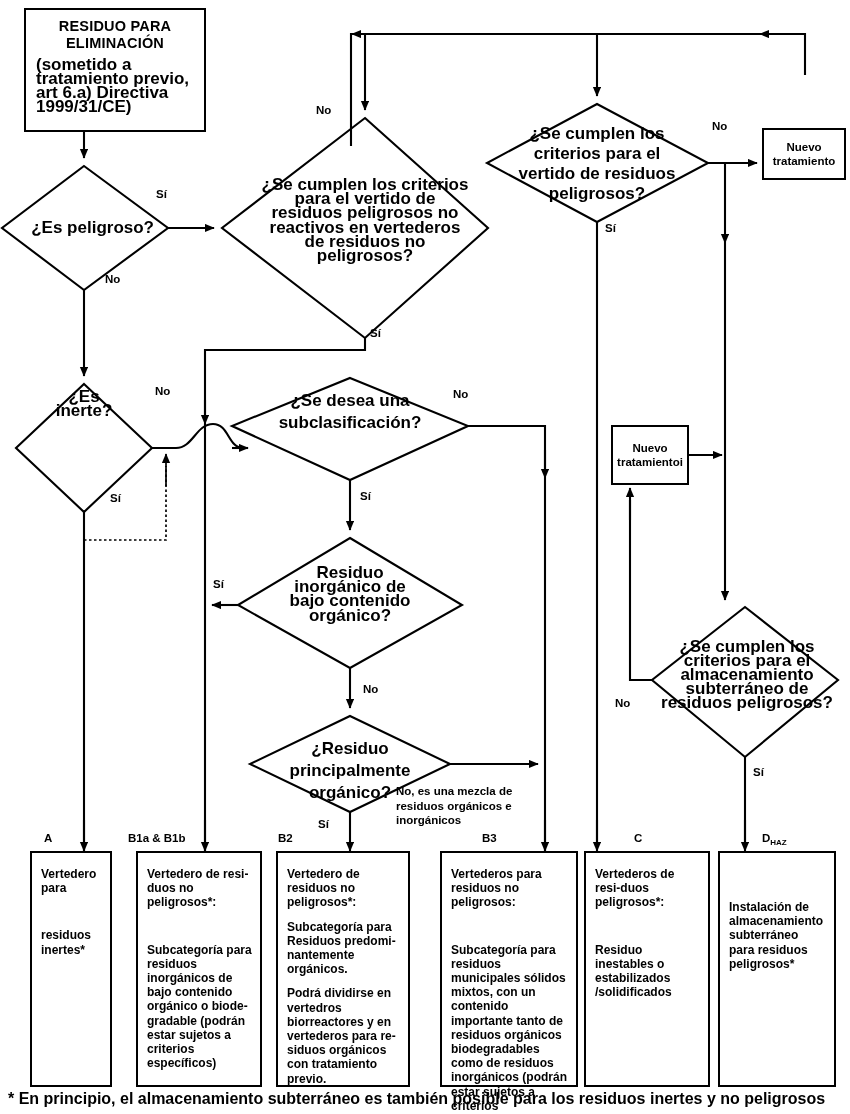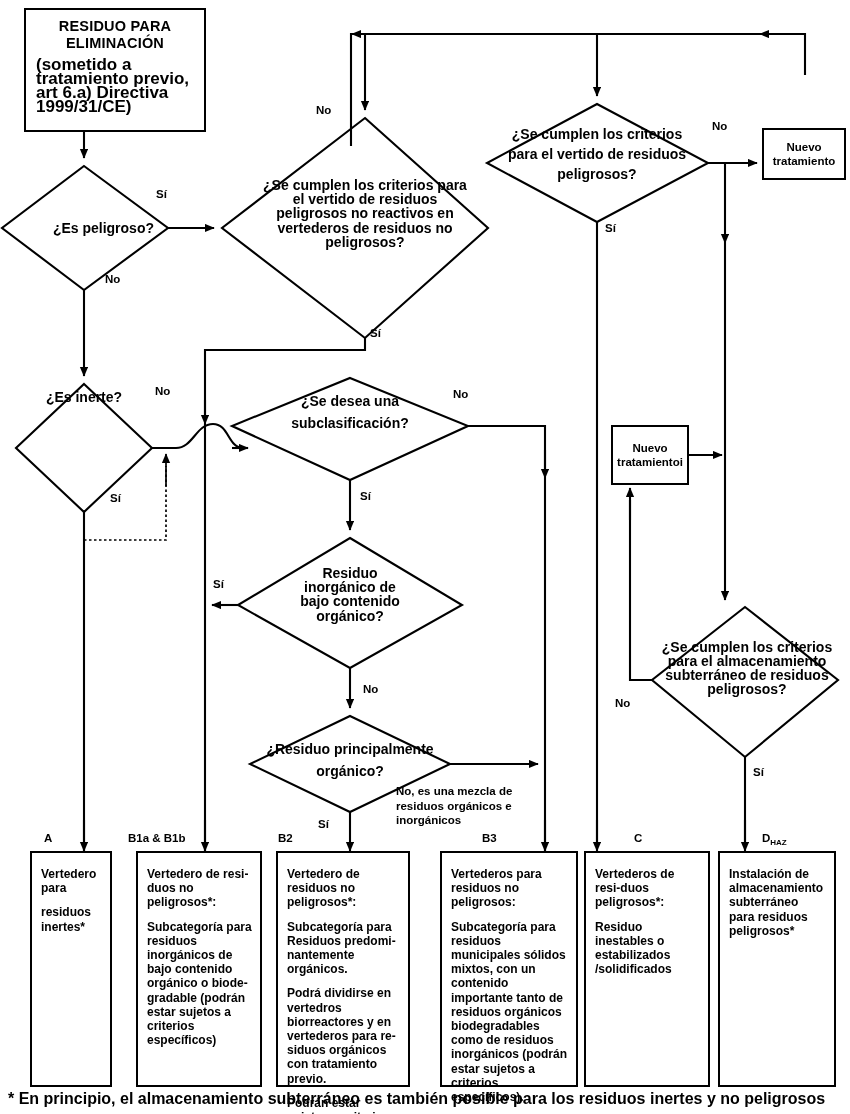--- a/index.html
+++ b/index.html
@@ -5,28 +5,28 @@
   html,body{margin:0;padding:0;background:#fff;}
   body{width:850px;height:1114px;font-family:"Liberation Sans",sans-serif;}
   #stage{position:relative;width:850px;height:1114px;overflow:hidden;background:#fff;}
   svg#wires{position:absolute;left:0;top:0;width:850px;height:1114px;}
   .node{position:absolute;box-sizing:border-box;}
   .rectbox{border:2px solid #000;background:#fff;}
   .boxtext{font-size:12px;line-height:14.2px;color:#000;font-weight:bold;}
   .hdrbox{padding:8px 10px 6px 10px;text-align:center;}
   .title1{font-size:14.5px;font-weight:bold;line-height:17px;letter-spacing:.2px;}
   .subt{font-size:17px;font-weight:bold;line-height:14px;margin-top:6px;text-align:left;}
-  .diamond-label{position:absolute;text-align:center;font-size:14px;font-weight:bold;
+  .diamond-label{position:absolute;text-align:center;font-size:17px;font-weight:bold;
                  line-height:14.2px;color:#000;pointer-events:none;}
   .edge-label{position:absolute;font-size:11.5px;font-weight:bold;color:#000;white-space:pre;}
   .col-tag{position:absolute;font-size:11.5px;font-weight:bold;color:#000;}
   .sub{font-size:8px;vertical-align:sub;}
   .termbox{padding:14px 7px 7px 9px;}
   .termbox p{margin:0 0 10px 0;}
-  .termbox p:last-child{margin-bottom:0;}
+  .termbox p:last-child{margin-bottom:0;margin-top:33px;}
   .smallbox{display:flex;align-items:center;justify-content:center;text-align:center;
             font-size:11.5px;font-weight:bold;line-height:14.5px;}
   .footnote{position:absolute;font-size:16px;font-weight:bold;color:#000;}
 </style>
 </head>
 <body>
 
 <div id="stage">
 
   <svg id="wires" viewBox="0 0 850 1114">

